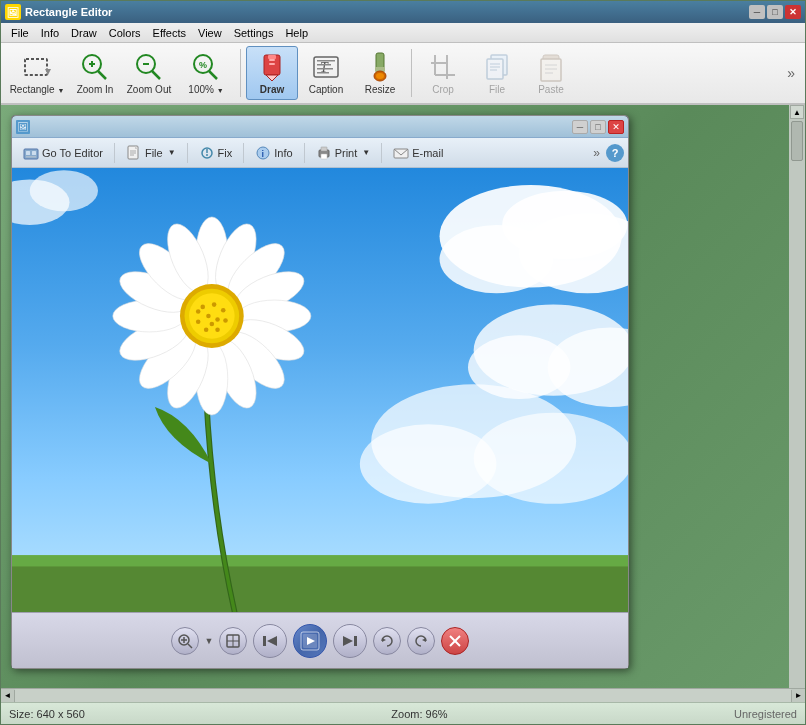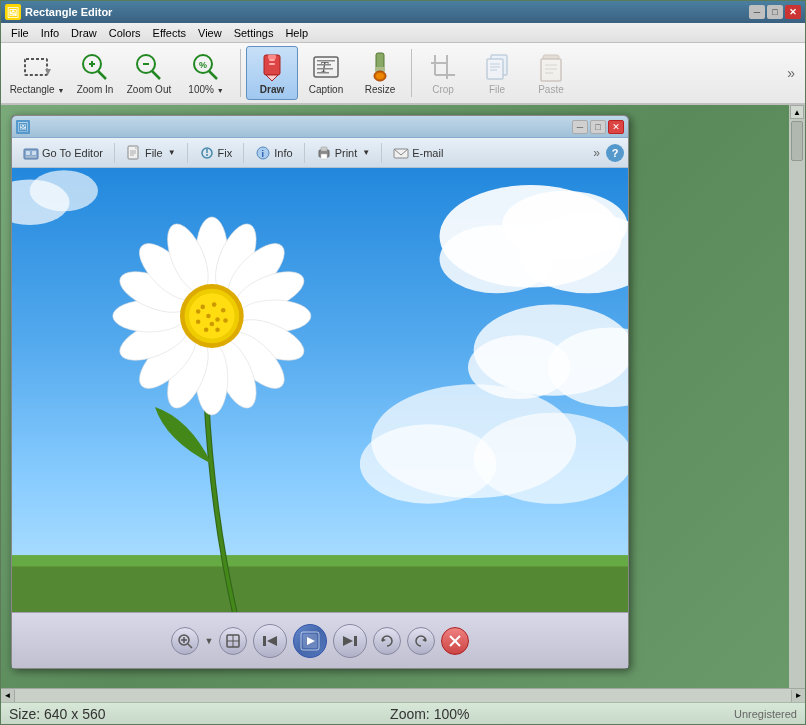--- a/index.html
+++ b/index.html
@@ -372,21 +372,21 @@
       height: 22px;
       background: linear-gradient(to bottom, #d8e8d8 0%, #c8d8c8 100%);
       border-top: 1px solid #a8b8a8;
       display: flex;
       align-items: center;
       padding: 0 8px;
       justify-content: space-between;
       flex-shrink: 0;
     }
     .status-text {
-      font-size: 14px;
+      font-size: 11px;
       color: #333;
     }
     .status-unregistered {
       font-size: 11px;
       color: #666;
     }
 
     
     .h-scrollbar {
       height: 14px;
@@ -799,16 +799,16 @@
   </div>
 
   <div class="h-scrollbar">
     <div style="width:14px;height:12px;background:#c0c8c0;border-right:1px solid #a0a8a0;display:flex;align-items:center;justify-content:center;font-size:8px;cursor:pointer;">◄</div>
     <div style="flex:1;height:100%;background:#c8d0c8;"></div>
     <div style="width:14px;height:12px;background:#c0c8c0;border-left:1px solid #a0a8a0;display:flex;align-items:center;justify-content:center;font-size:8px;cursor:pointer;">►</div>
   </div>
 
   <div class="status-bar">
     <span class="status-text">Size: 640 x 560</span>
-    <span class="status-text" style="margin-left:20px;">Zoom: 100%</span>
+    <span class="status-text" style="margin-left:20px;">Zoom: 96%</span>
     <span class="status-unregistered">Unregistered</span>
   </div>
 </div>
 
 </body></html>

